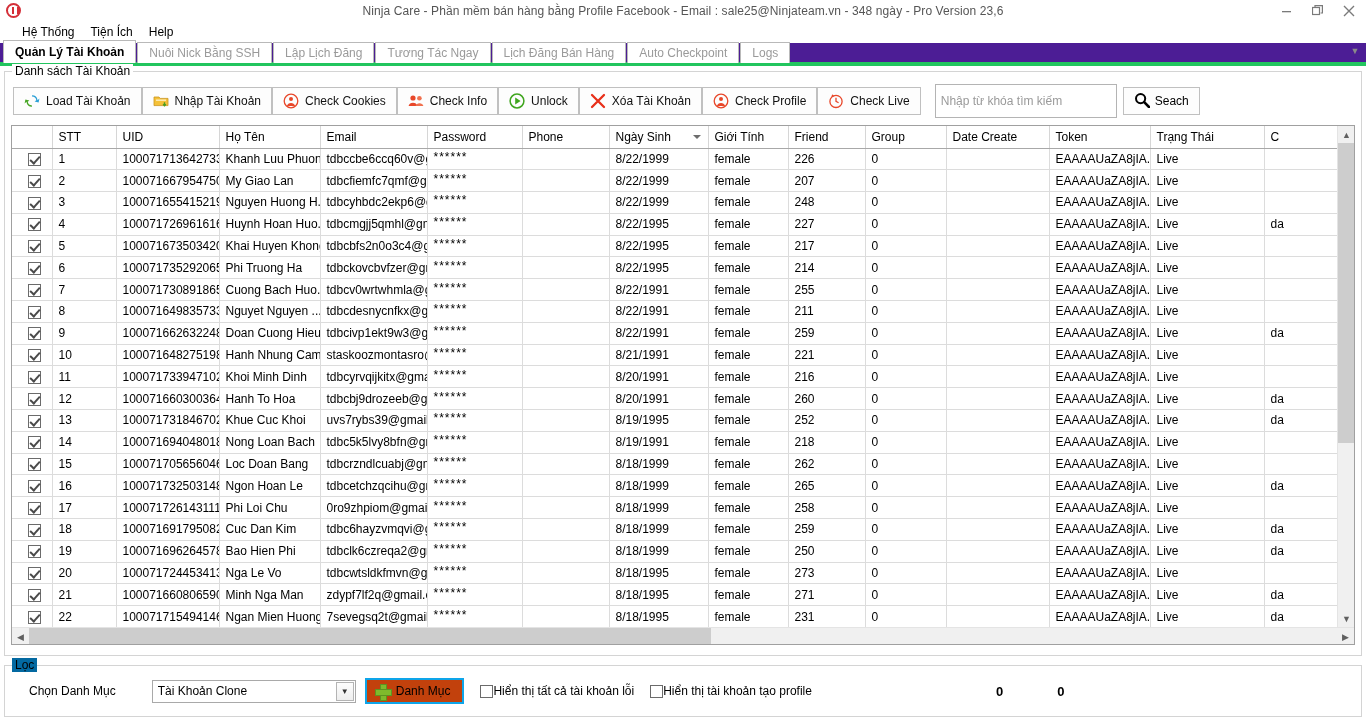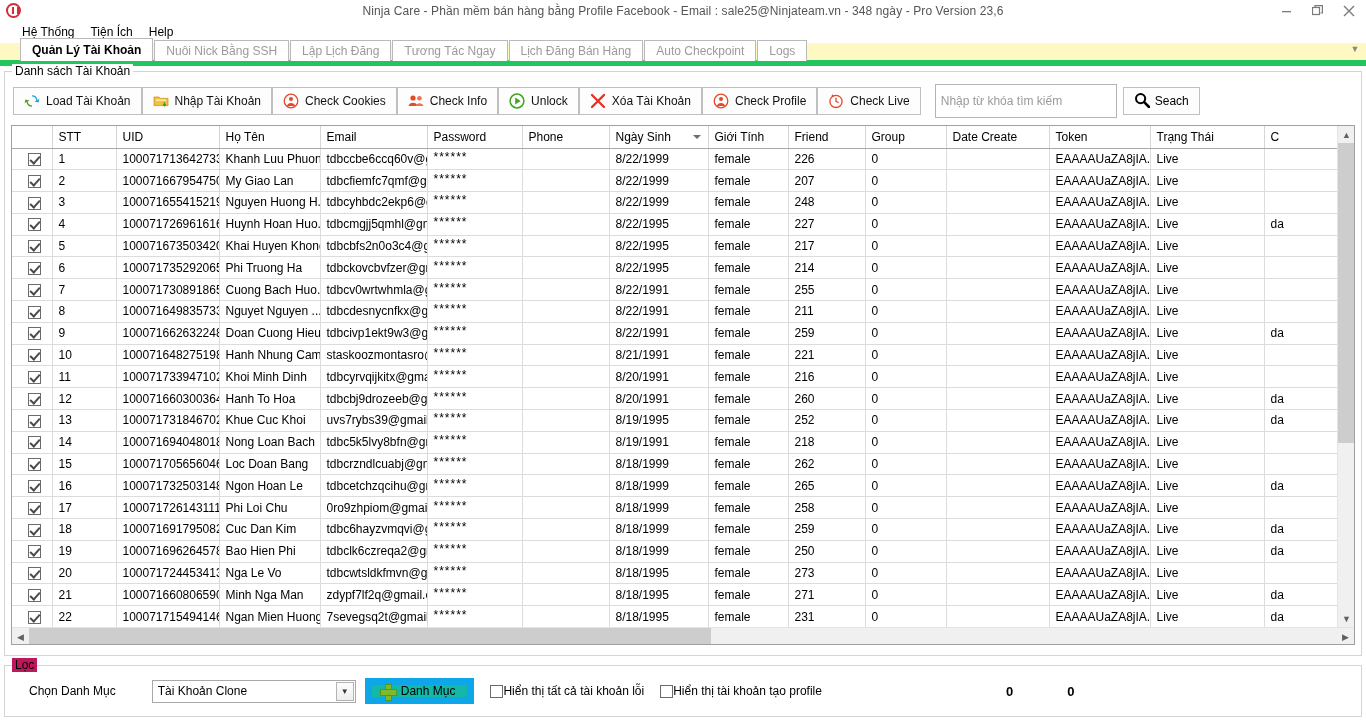--- a/index.html
+++ b/index.html
@@ -76,24 +76,24 @@
   .menu-item {
     padding: 2px 8px;
     color: #000;
   }
 
   
   #tabstrip {
     height: 23px;
     display: flex;
     align-items: flex-end;
-    padding-left: 20px;
+    padding-left: 3px;
     position: relative;
-    border-bottom: 6px solid #22c55e;
-    background: #fef9c3;
+    border-bottom: 4px solid #22c55e;
+    background: #4c1d95;
   }
   .tab {
     height: 21px;
     padding: 0 11px;
     display: flex;
     align-items: center;
     border: 1px solid #b9b9b9;
     border-bottom: none;
     background: #fff;
     color: #9a9a9a;
@@ -300,21 +300,21 @@
   #filtergroup {
     position: relative;
     margin: 9px 4px 0 4px;
     border: 1px solid #d4d4d4;
     height: 52px;
     background: #fff;
   }
   #filtergroup-legend {
     position: absolute;
     top: -8px; left: 7px;
-    background: #be185d;
+    background: #0369a1;
     padding: 0 3px;
     font-size: 12px;
   }
   #filterrow {
     display: flex;
     align-items: center;
     height: 100%;
     padding-left: 24px;
     gap: 0;
   }
@@ -333,22 +333,22 @@
     right: 1px; top: 1px;
     width: 18px; height: 19px;
     border: 1px solid #b4b4b4;
     background: linear-gradient(#fdfdfd,#eeeeee);
     display:flex; align-items:center; justify-content:center;
     font-size: 8px; color:#333;
   }
   #addcat-btn {
     margin-left: 9px;
     height: 26px;
-    border: 7px solid #0ea5e9;
-    background: #14b8a6;
+    border: 2px solid #0ea5e9;
+    background: #c2410c;
     display: flex; align-items: center; gap: 6px;
     padding: 0 12px 0 8px;
     font-size: 12px;
   }
   .cb-wrap {
     display: flex; align-items: center; 
     margin-left: 16px;
     font-size: 12px;
   }
   .cbox {

